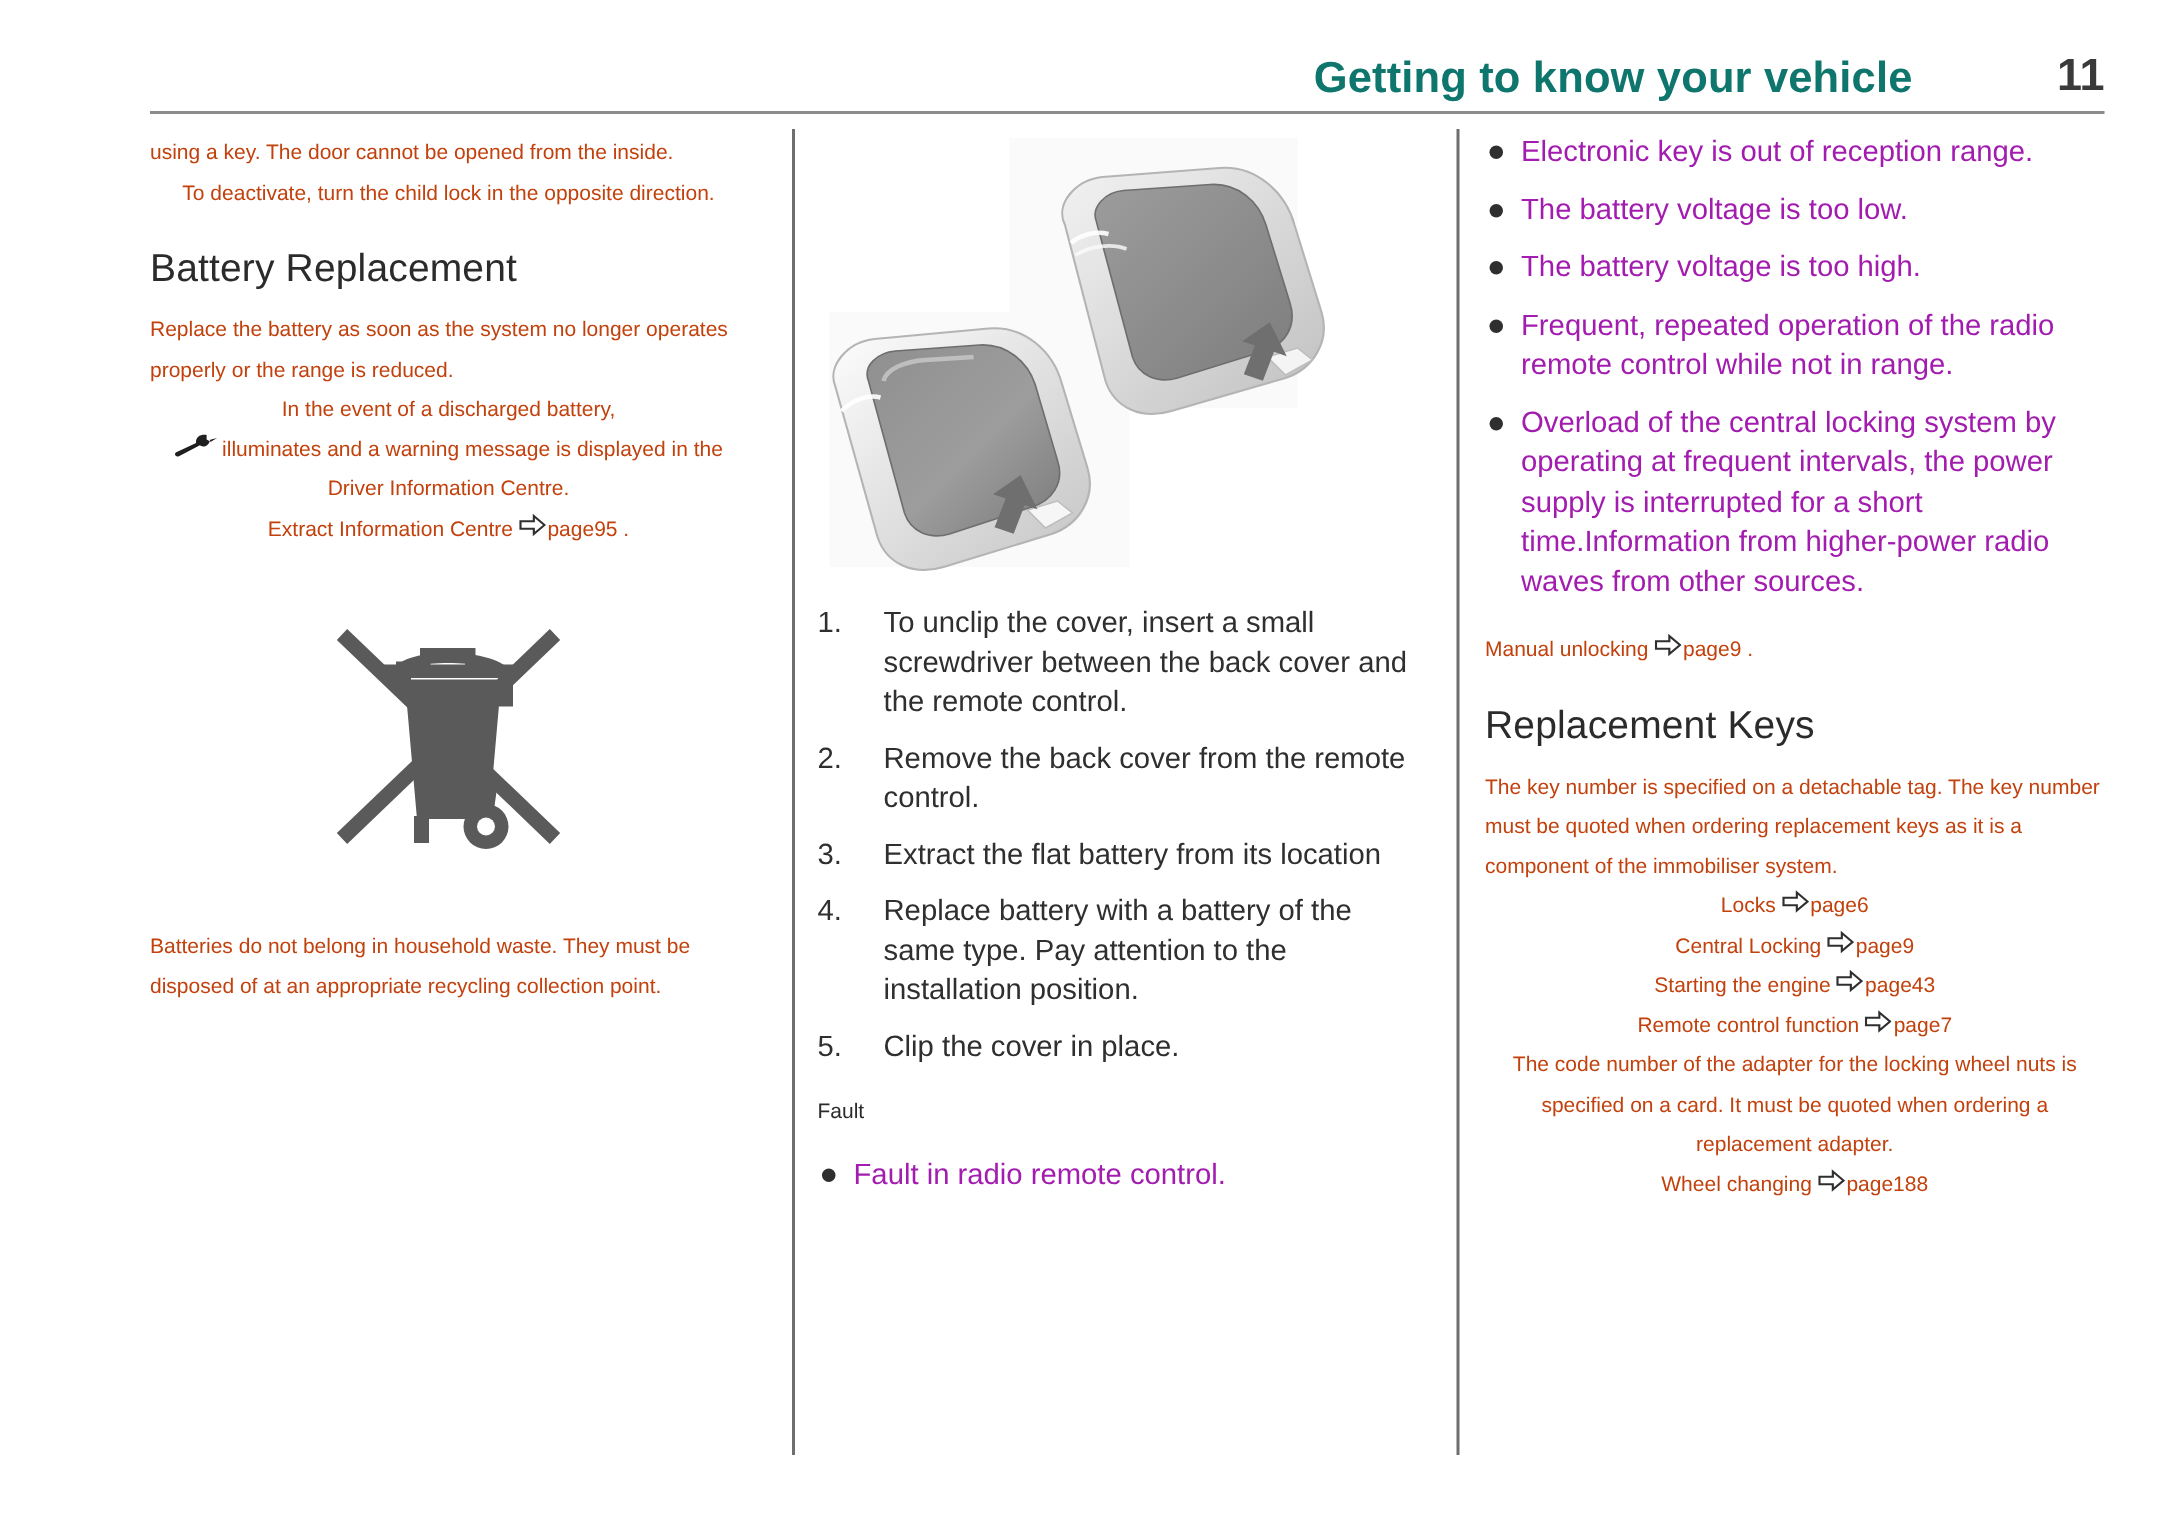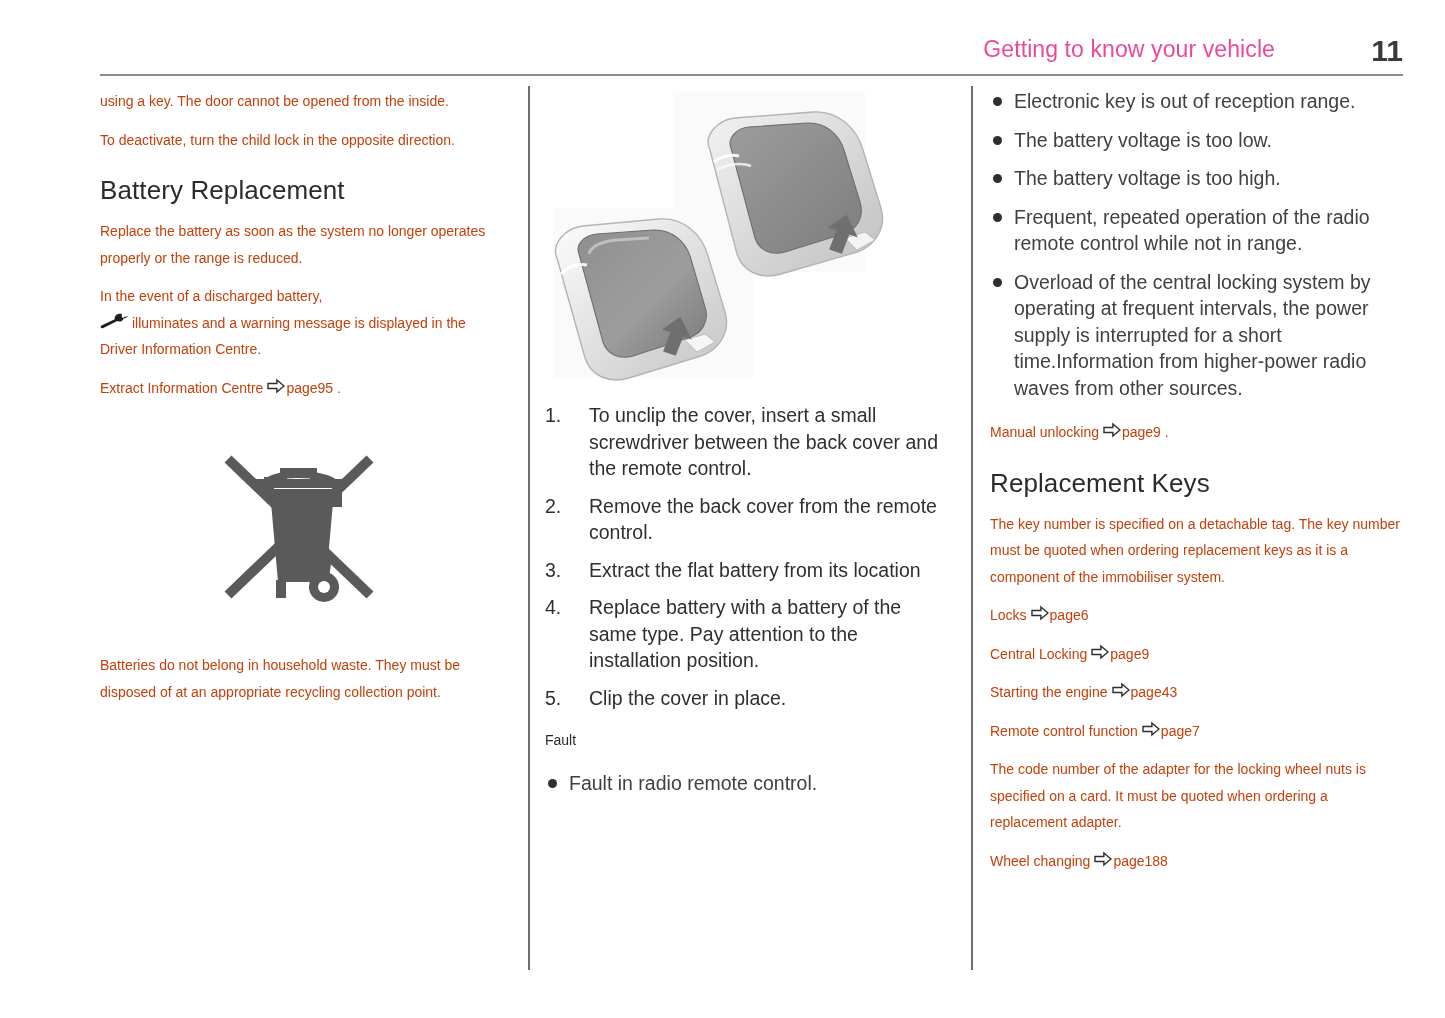--- a/index.html
+++ b/index.html
@@ -24,23 +24,23 @@
     position: absolute;
     left: 100px;
     top: 36px;
     width: 1303px;
     height: 44px;
   }
   #header-title {
     position: absolute;
     right: 128px;
     top: 0;
-    font-size: 23px;
-    font-weight: normal;
-    color: #ec4899;
+    font-size: 29px;
+    font-weight: bold;
+    color: #0f766e;
     letter-spacing: 0.1px;
     white-space: nowrap;
   }
   #header-pageno {
     position: absolute;
     right: 0;
     top: -2px;
     font-size: 30px;
     font-weight: bold;
     color: #3a3a3a;
@@ -73,21 +73,21 @@
   #col-left   { left: 100px;  width: 398px; }
   #col-middle { left: 545px;  width: 400px; }
   #col-right  { left: 990px;  width: 413px; }
 
   p.body-text {
     margin: 0;
     font-size: 14px;
     line-height: 26.5px;
     color: #c2410c;
   }
-  p.body-text + p.body-text { margin-top: 12px; }
+  p.body-text + p.body-text { margin-top: 0; text-align: center; }
 
   h2.section-heading {
     margin: 0;
     font-size: 26px;
     font-weight: normal;
     color: #2b2b2b;
     letter-spacing: 0.1px;
   }
   h3.sub-heading {
     margin: 0;
@@ -149,21 +149,21 @@
   ul.bullet-list {
     margin: 0;
     padding: 0;
     list-style: none;
   }
   ul.bullet-list li {
     position: relative;
     padding-left: 24px;
     font-size: 19.5px;
     line-height: 26.5px;
-    color: #404040;
+    color: #a21caf;
     margin-bottom: 12px;
   }
   ul.bullet-list li .dot {
     position: absolute;
     left: 3px;
     top: 9px;
     width: 9px;
     height: 9px;
     border-radius: 50%;
     background: #2f2f2f;

